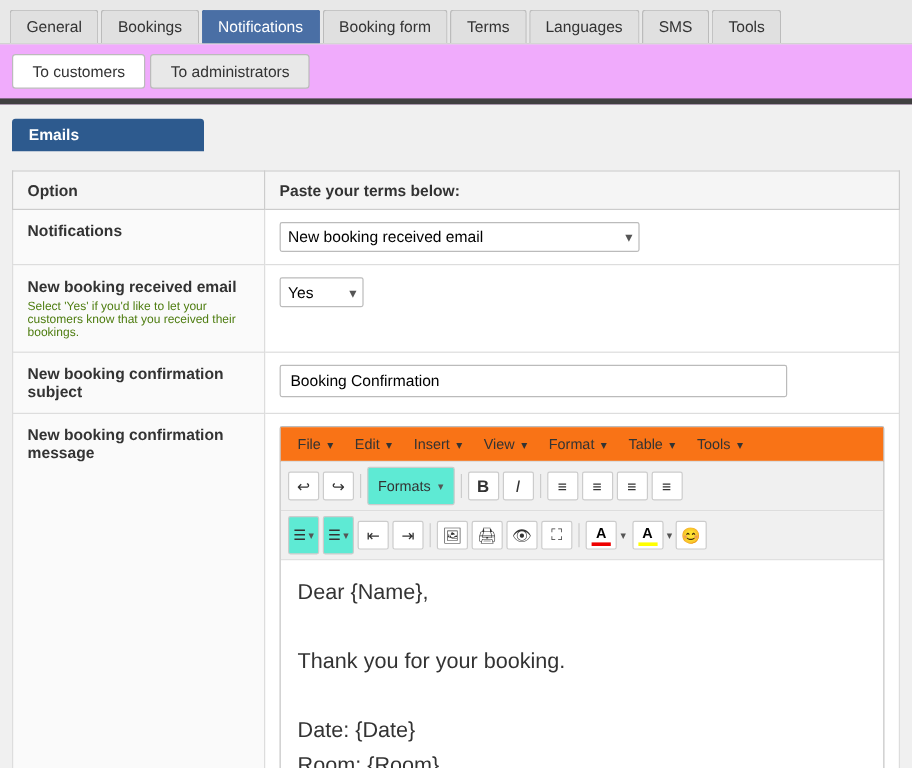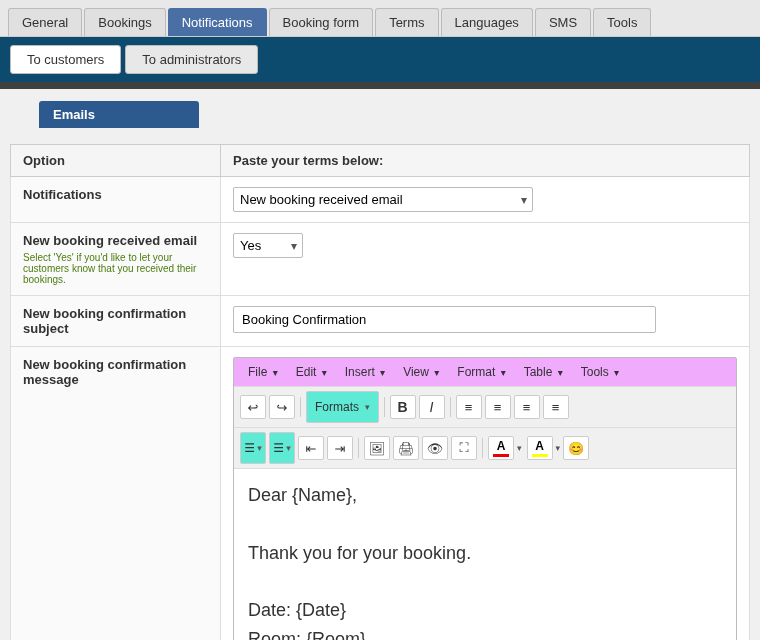--- a/index.html
+++ b/index.html
@@ -37,22 +37,22 @@
       background: #4a6fa5;
       color: #fff;
       border-color: #4a6fa5;
     }
 
     
     .sub-tabs {
       display: flex;
       gap: 4px;
       padding: 8px 10px;
-      background: #0c4a6e;
-      border-bottom: 7px solid #404040;
+      background: #f0abfc;
+      border-bottom: 5px solid #404040;
     }
     .sub-tab {
       padding: 6px 16px;
       background: #e8e8e8;
       border: 1px solid #bbb;
       border-radius: 3px;
       cursor: pointer;
       font-size: 13px;
       color: #333;
     }
@@ -71,21 +71,20 @@
     .section-header {
       background: #2d5a8e;
       color: #fff;
       padding: 6px 14px;
       border-radius: 3px 3px 0 0;
       font-size: 13px;
       font-weight: bold;
       display: inline-block;
       min-width: 160px;
       margin-bottom: 0;
-      margin-left: 29px;
     }
 
     
     .form-table {
       width: 100%;
       border: 1px solid #3b82f6;
       border-collapse: collapse;
       background: #fff;
       margin-top: 16px;
     }
@@ -159,21 +158,21 @@
     
     .editor-container {
       border: 1px solid #bbb;
       border-radius: 2px;
       background: #fff;
     }
     .editor-menubar {
       display: flex;
       gap: 2px;
       padding: 4px 6px;
-      background: #f0abfc;
+      background: #f97316;
       border-bottom: 1px solid #ddd;
     }
     .menu-item {
       padding: 3px 8px;
       font-size: 12px;
       cursor: pointer;
       color: #333;
       border-radius: 2px;
     }
     .menu-item .arrow {

